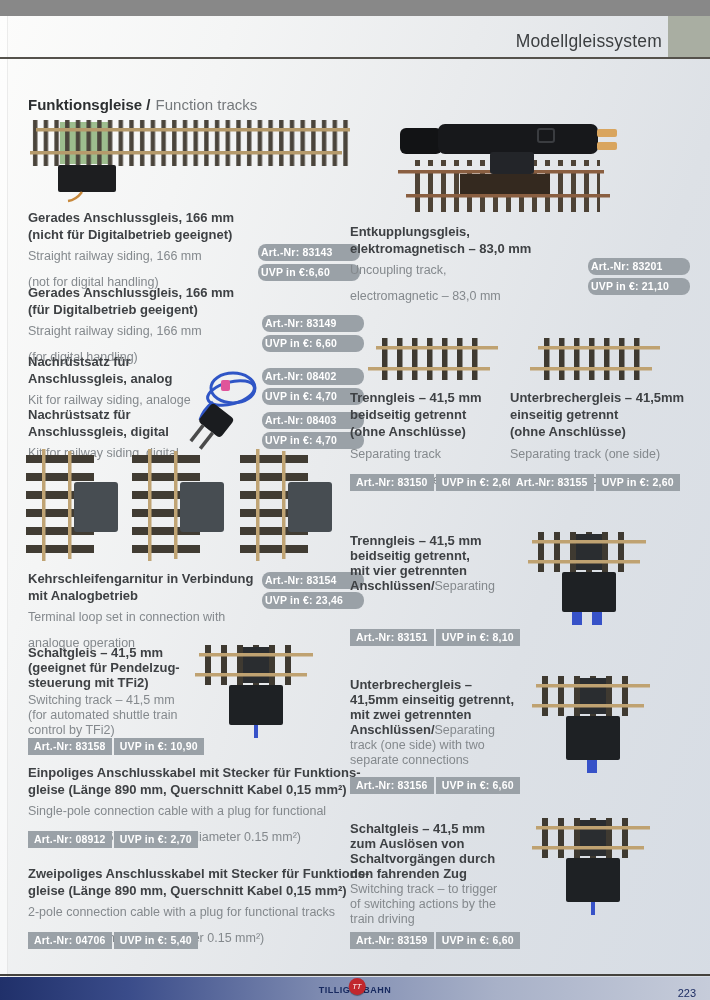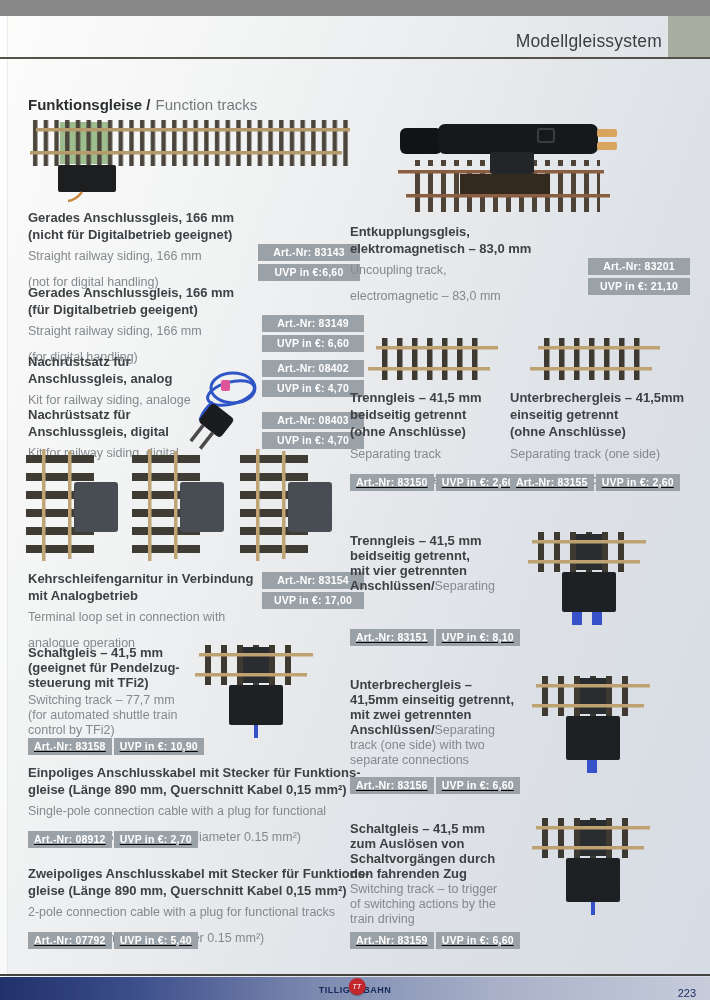--- a/index.html
+++ b/index.html
@@ -22,22 +22,22 @@
   .de { font-weight:bold; color:#3e4144; font-size:13px; line-height:17px; white-space:pre-line; }
   .en { color:#84898d; font-size:12.5px; line-height:26px; white-space:pre-line; }
   .tight { line-height:15px; }
   .mixedline { line-height:15px; font-size:13px; }
   .mixedline .mb { font-weight:bold; color:#3e4144;text-align:right; }
   .mixedline .mr { color:#84898d; font-size:12.5px; }
 
   .badge { background:#9aa1a7; color:#fff; font-size:10.5px; font-weight:bold;
     line-height:15px; padding:1px 6px; letter-spacing:.2px; white-space:nowrap; }
   .badge-stack { display:flex; flex-direction:column; gap:3px; width:102px; }
-  .badge-stack .badge { text-align:center; padding:1px 3px; }
-  .badge-row { display:flex; gap:2px;text-decoration:underline; }
+  .badge-stack .badge { padding:1px 3px;border-radius:8px; }
+  .badge-row { display:flex; gap:2px; }
 
   .footer-rule { position:absolute; left:0; top:958px; width:710px; height:2px; background:#44423d; }
   .footer-bar { position:absolute; left:0; top:961px; width:710px; height:39px;
     background:linear-gradient(90deg,#20306a 0%,#3a4c8a 18%,#7d8ab0 45%,#a8b1c8 70%,#c6ccda 100%); }
   .brand { position:absolute; left:50%; top:1px; transform:translateX(-50%);
     display:flex; align-items:flex-end; }
   .brand .b-txt { font-size:9px; font-weight:bold; color:#182a60; letter-spacing:.5px; }
   .brand .b-circle { width:17px; height:17px; border-radius:50%; background:#c1272d;
     color:#fff; font-size:7.5px; font-weight:normal; font-style:italic;
     display:flex; align-items:center; justify-content:center; margin:0 -2px; z-index:1;
@@ -86,21 +86,21 @@
   <div class="abs en" style="left:28px;top:302px">Straight railway siding, 166 mm
 (for digital handling)</div>
   <div class="abs badge-stack" style="left:262px;top:299px">
     <div class="badge">Art.-Nr: 83149</div>
     <div class="badge">UVP in €: 6,60</div>
   </div>
 
   <div class="abs de" style="left:28px;top:337px">Nachrüstsatz für
 Anschlussgleis, analog</div>
   <div class="abs en" style="left:28px;top:371px">Kit for railway siding, analoge</div>
-  <div class="abs badge-stack" style="left:262px;top:344px">
+  <div class="abs badge-stack" style="left:262px;top:352px">
     <div class="badge">Art.-Nr: 08402</div>
     <div class="badge">UVP in €: 4,70</div>
   </div>
 
   <svg class="abs" style="left:185px;top:348px" width="80" height="95" viewBox="0 0 80 95">
     <g fill="none" stroke="#2f55c6" stroke-width="3">
       <ellipse cx="48" cy="24" rx="22" ry="15"></ellipse>
       <ellipse cx="46" cy="29" rx="24" ry="11" transform="rotate(-15 46 29)"></ellipse>
       <path d="M28 38 q-10 8 -13 18"></path>
     </g>
@@ -159,27 +159,27 @@
     <rect x="42" y="2" width="3.5" height="108" fill="#c0a474"></rect>
     <rect x="48" y="33" width="44" height="50" rx="3" fill="#474d52"></rect>
   </svg>
 
   <div class="abs en" style="left:28px;top:588px">Terminal loop set in connection with
 analogue operation</div>
   <div class="abs de" style="left:28px;top:554px">Kehrschleifengarnitur in Verbindung
 mit Analogbetrieb</div>
   <div class="abs badge-stack" style="left:262px;top:556px">
     <div class="badge">Art.-Nr: 83154</div>
-    <div class="badge">UVP in €: 17,00</div>
+    <div class="badge">UVP in €: 23,46</div>
   </div>
 
   <div class="abs de tight" style="left:28px;top:629px">Schaltgleis – 41,5 mm
 (geeignet für Pendelzug-
 steuerung mit TFi2)</div>
-  <div class="abs en tight" style="left:28px;top:677px">Switching track – 77,7 mm
+  <div class="abs en tight" style="left:28px;top:677px">Switching track – 41,5 mm
 (for automated shuttle train
 control by TFi2)</div>
   <svg class="abs" style="left:195px;top:627px" width="120" height="95" viewBox="0 0 120 95">
     <g fill="#3f3a31">
         <rect x="10" y="2" width="6" height="40"></rect>
         <rect x="26" y="2" width="6" height="40"></rect>
         <rect x="42" y="2" width="6" height="40"></rect>
         <rect x="58" y="2" width="6" height="40"></rect>
         <rect x="74" y="2" width="6" height="40"></rect>
         <rect x="90" y="2" width="6" height="40"></rect>
@@ -202,21 +202,21 @@
   <div class="abs badge-row" style="left:28px;top:815px">
     <div class="badge">Art.-Nr: 08912</div>
     <div class="badge">UVP in €: 2,70</div>
   </div>
 
   <div class="abs de" style="left:28px;top:849px">Zweipoliges Anschlusskabel mit Stecker für Funktions-
 gleise (Länge 890 mm, Querschnitt Kabel 0,15 mm²)</div>
   <div class="abs en" style="left:28px;top:883px">2-pole connection cable with a plug for functional tracks
 (length 980 mm, cable diameter 0.15 mm²)</div>
   <div class="abs badge-row" style="left:28px;top:916px">
-    <div class="badge">Art.-Nr: 07792</div>
+    <div class="badge">Art.-Nr: 04706</div>
     <div class="badge">UVP in €: 5,40</div>
   </div>
 
   <svg class="abs" style="left:398px;top:100px" width="230" height="100" viewBox="0 0 230 100">
     <defs>
         <pattern id="slB" width="13" height="52" patternUnits="userSpaceOnUse">
           <rect x="4" y="2" width="5" height="48" fill="#4e4336"></rect>
         </pattern>
       </defs>
     <rect x="12" y="44" width="190" height="52" fill="url(#slB)"></rect>

